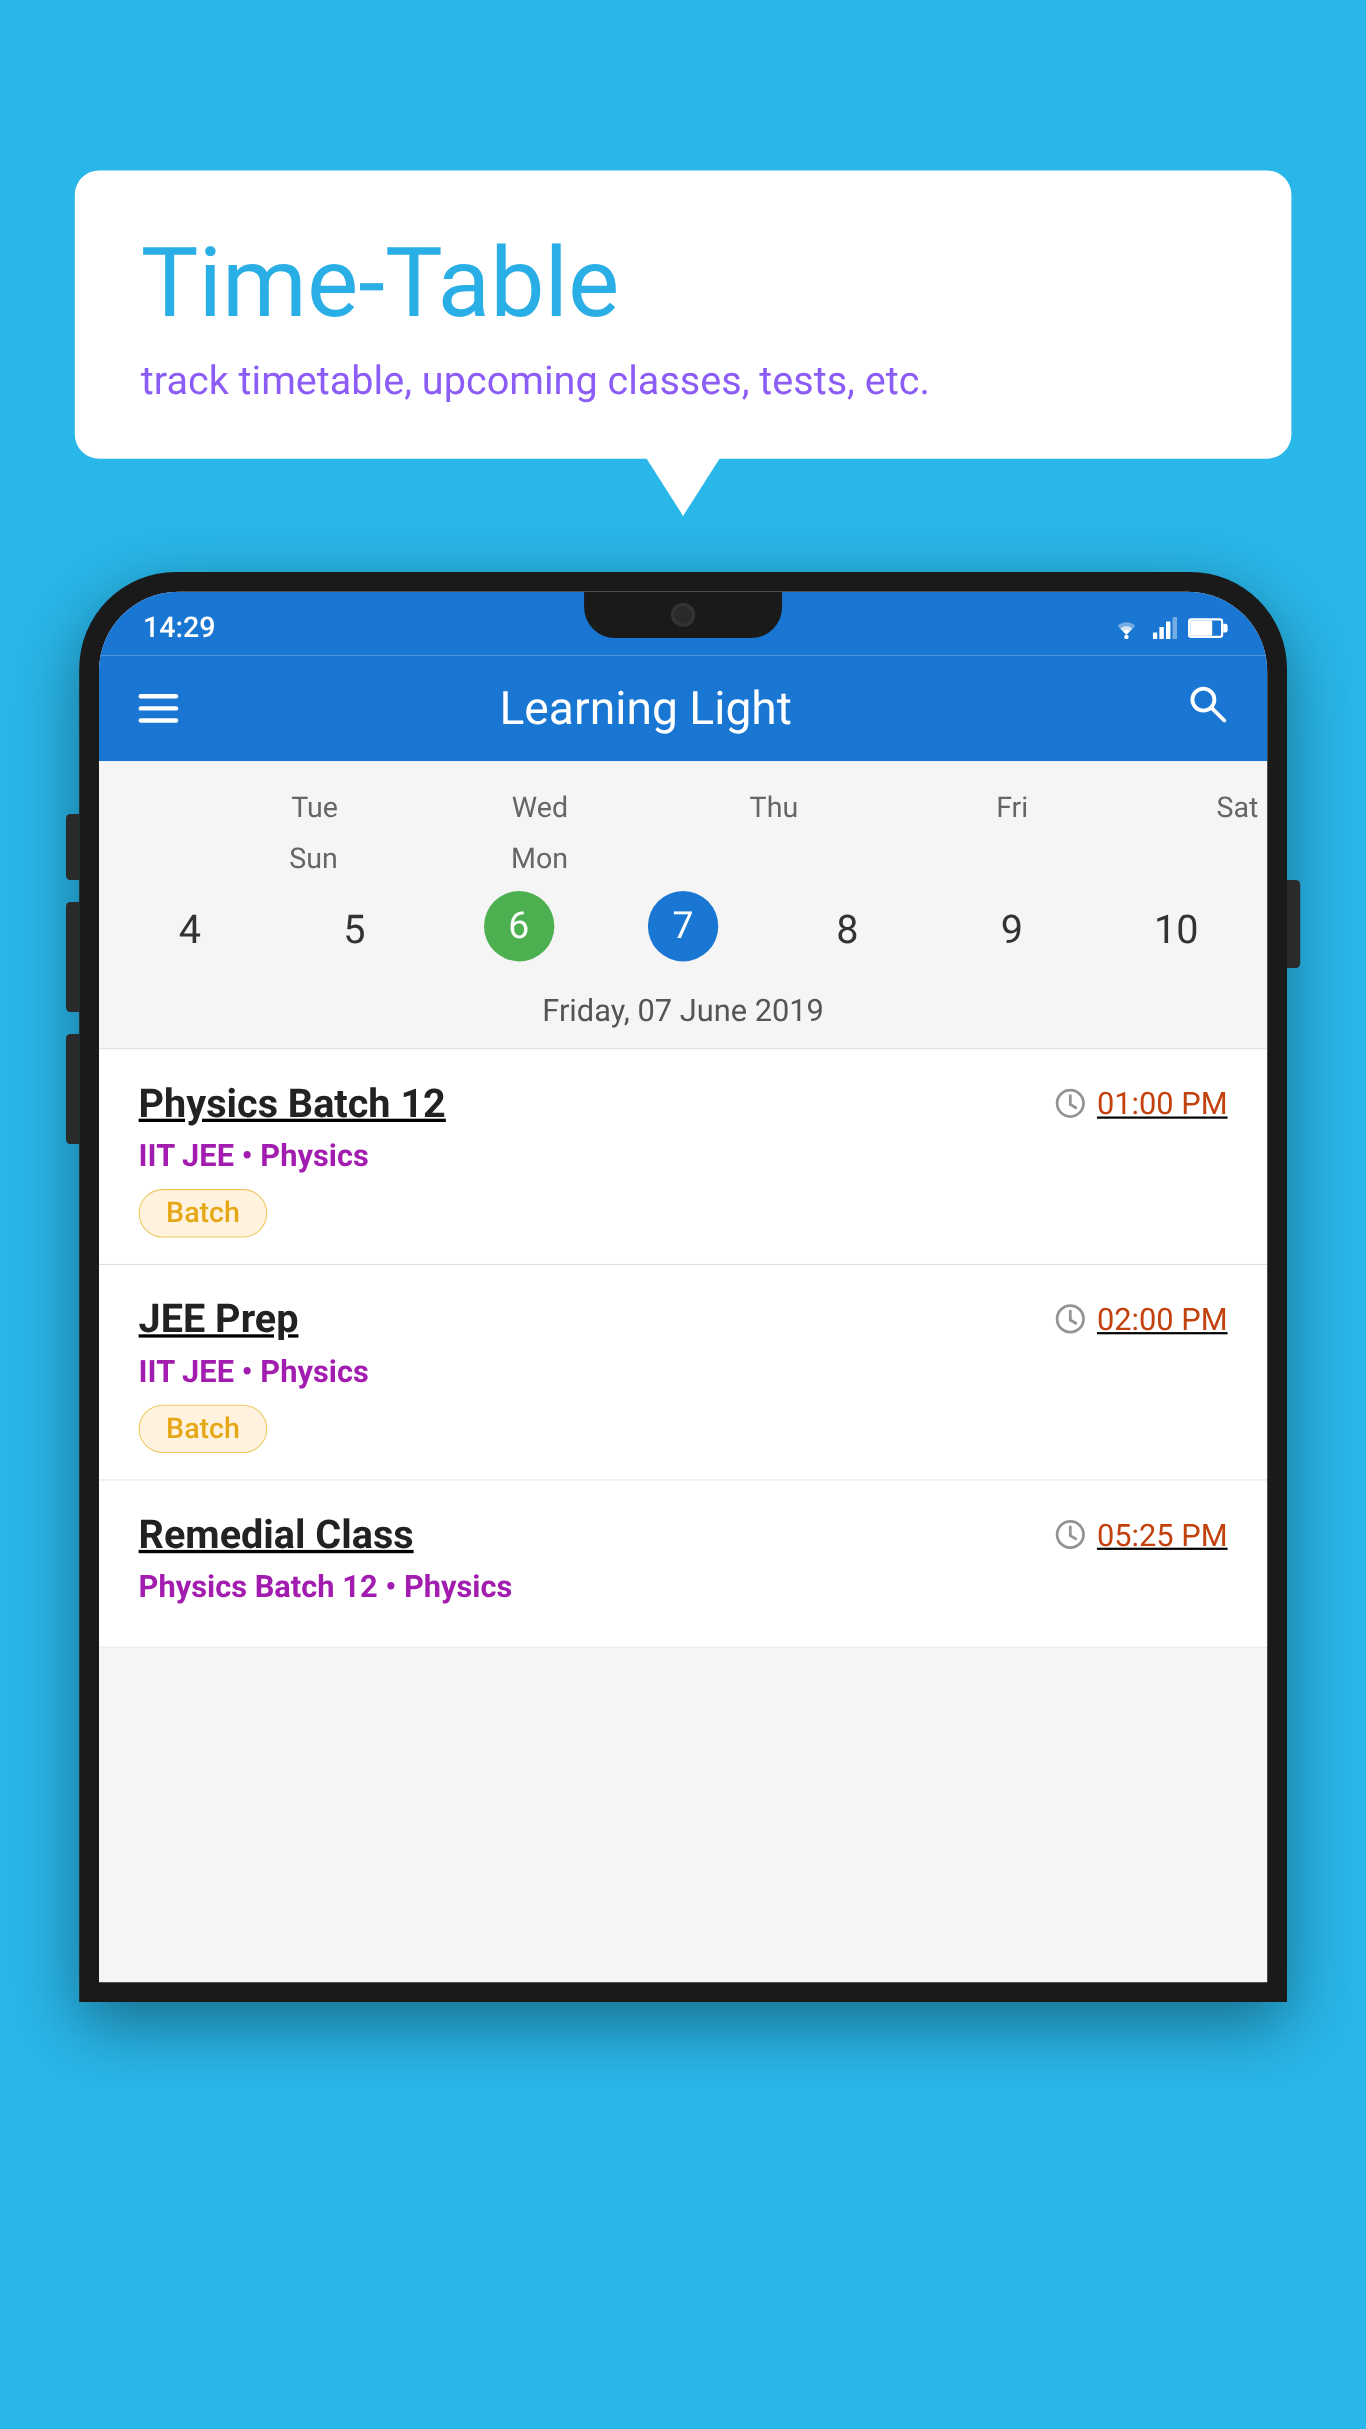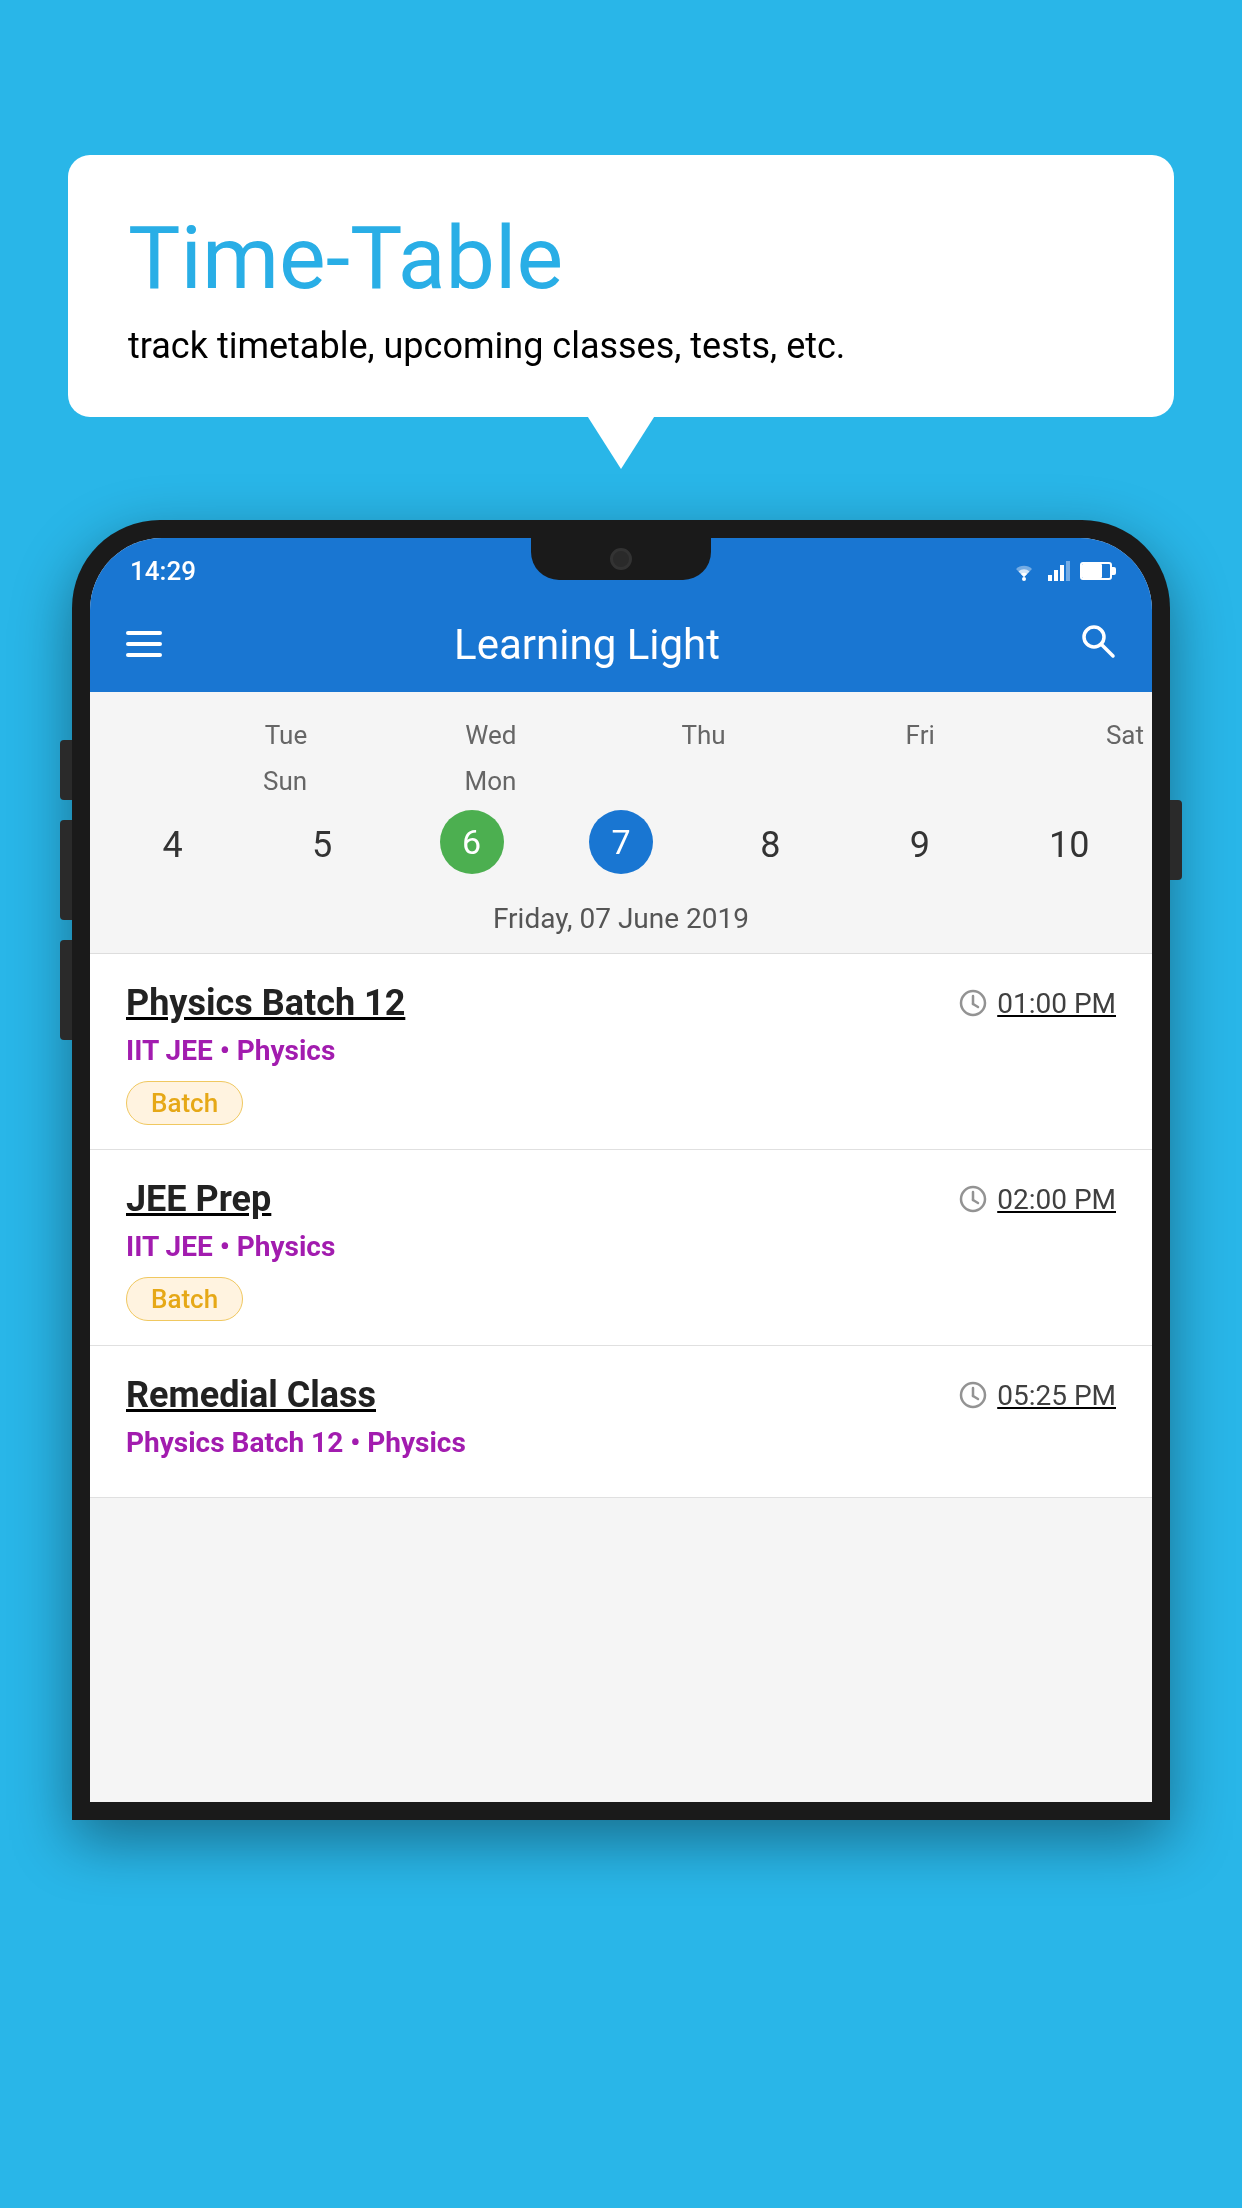--- a/index.html
+++ b/index.html
@@ -46,21 +46,21 @@
     .bubble-title {
       font-size: 88px;
       font-weight: 400;
       color: #29aee6;
       line-height: 1.1;
       margin-bottom: 18px;
     }
 
     .bubble-subtitle {
       font-size: 36px;
-      color: #000000;
+      color: #8b5cf6;
       font-weight: 400;
     }
 
     
     .phone-frame {
       position: absolute;
       top: 520px;
       left: 72px;
       right: 72px;
       bottom: 0;
@@ -302,21 +302,21 @@
     .schedule-item-title {
       font-size: 36px;
       font-weight: 700;
       color: #222;
     }
 
     .schedule-item-time {
       display: flex;
       align-items: center;
       gap: 10px;
-      color: #404040;
+      color: #c2410c;
       font-size: 28px;
     }
 
     .clock-icon-svg {
       width: 28px;
       height: 28px;
       opacity: 0.7;
     }
 
     .schedule-item-subtitle {

